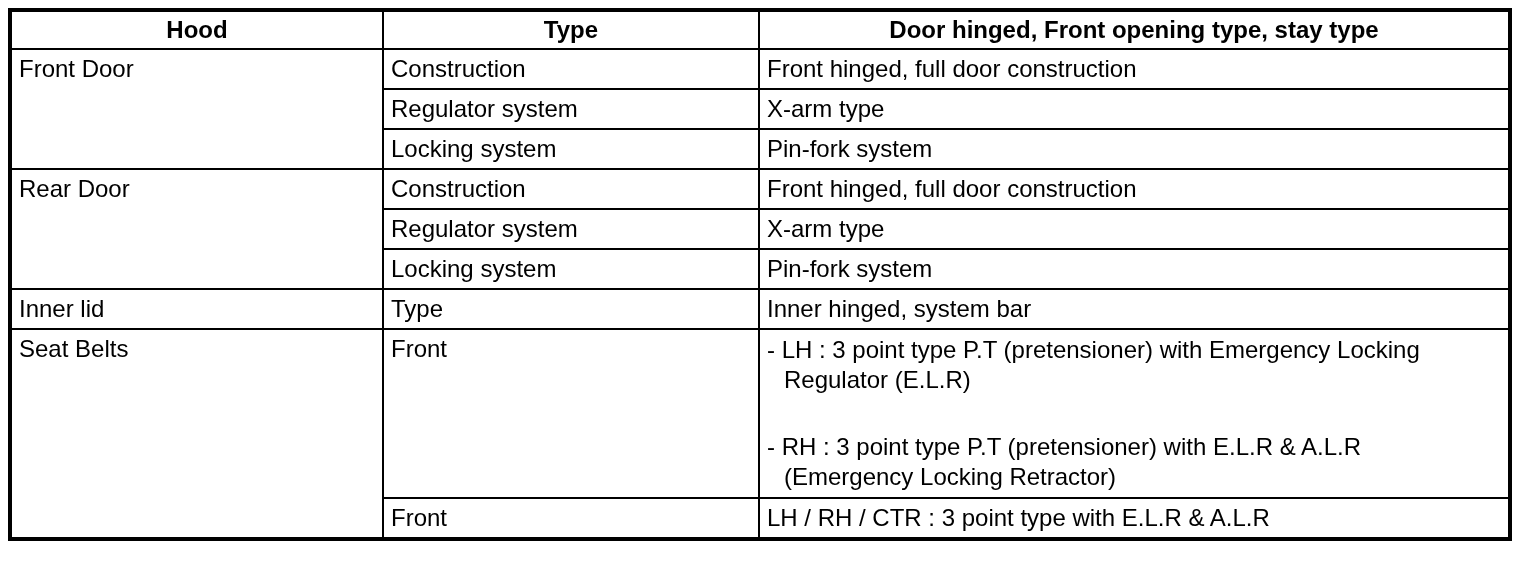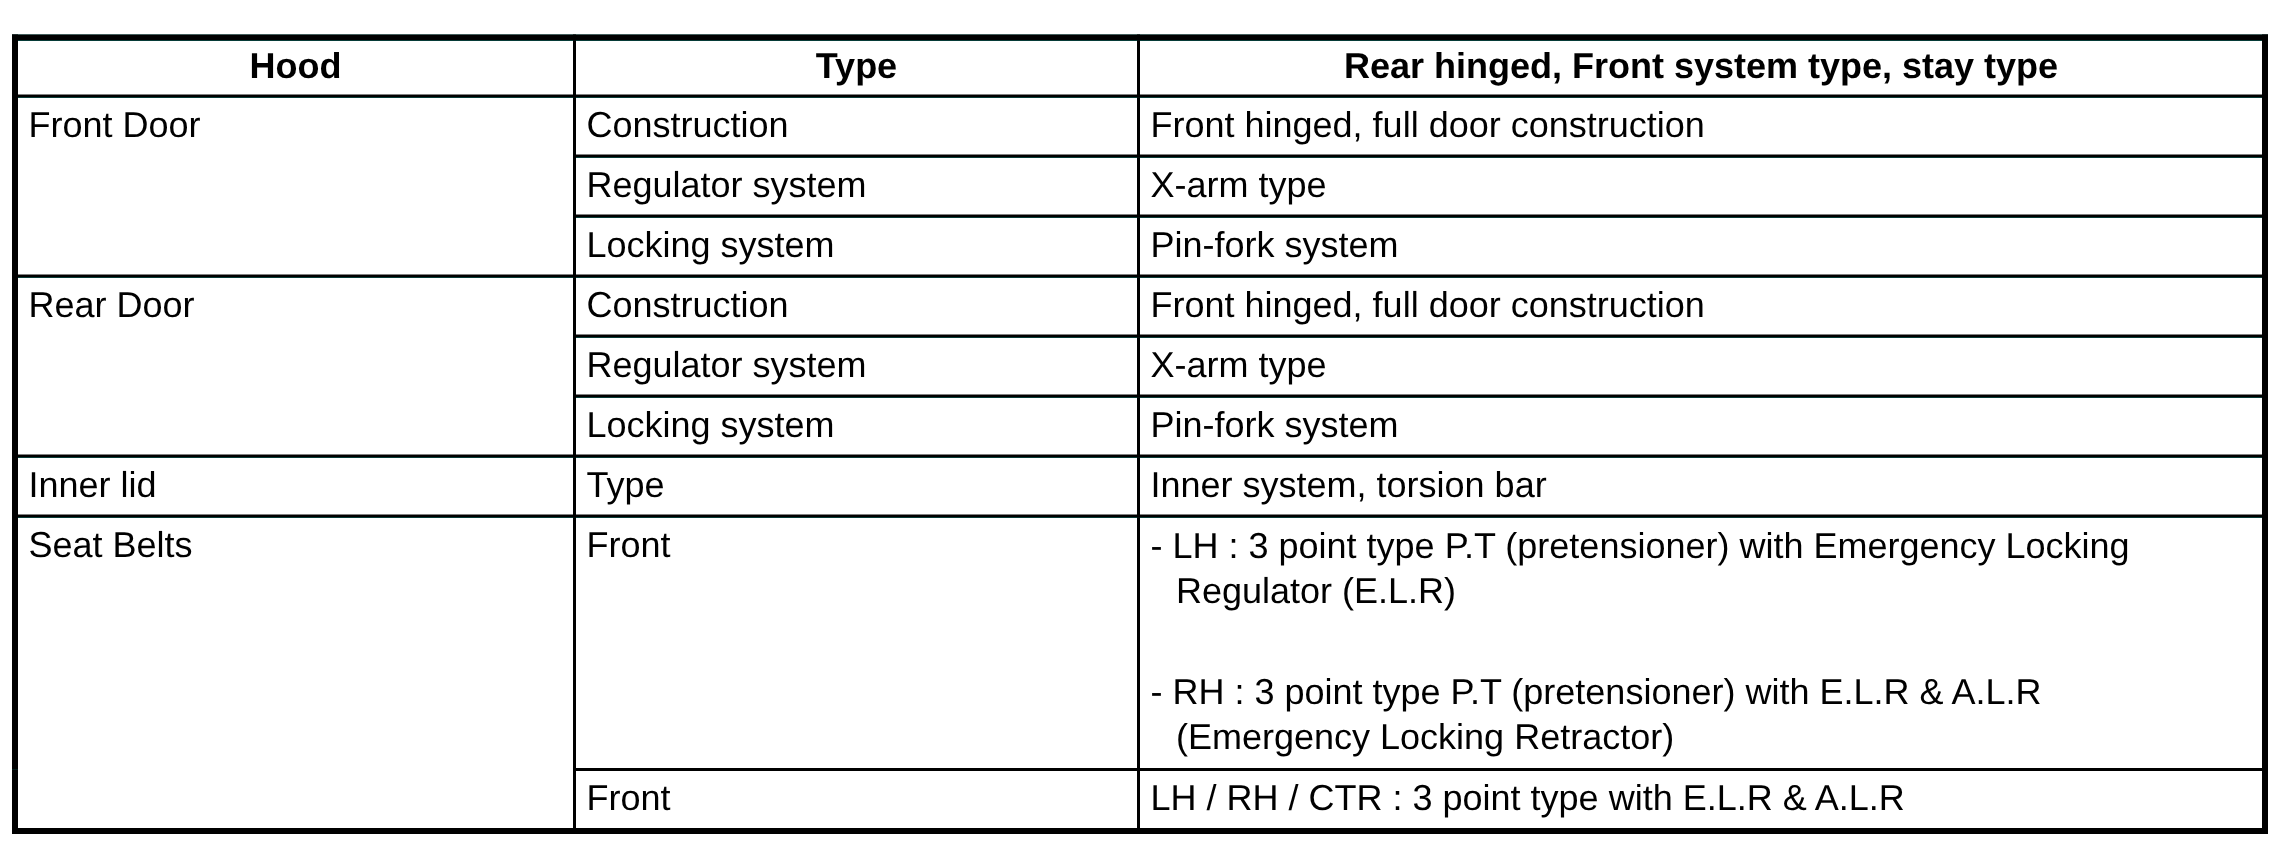--- a/index.html
+++ b/index.html
@@ -14,22 +14,21 @@
   }
   .page {
     position: absolute;
     left: 8px;
     top: 8px;
   }
   table.spec {
     border-collapse: collapse;
     table-layout: fixed;
     width: 1504px;
-    background: #0f766e;
-    margin-top: 15px;
+    background: #c4b5fd;
   }
   table.spec { border: 4px solid #000000; }
   table.spec th, table.spec td {
     border: 2px solid #000000;
     font-size: 24px;
     line-height: 28px;
     padding: 5px 26px 5px 7px;
     overflow: hidden;
     background: #ffffff;
   }
@@ -64,21 +63,21 @@
   <table class="spec">
     <colgroup>
       <col class="c1">
         <col class="c2">
         <col class="c3">
     </colgroup>
     <thead>
       <tr class="headrow">
         <th>Hood</th>
         <th>Type</th>
-        <th>Rear hinged, Front system type, stay type</th>
+        <th>Door hinged, Front opening type, stay type</th>
       </tr>
     </thead>
     <tbody>
       <tr class="row">
         <td class="groupcell" rowspan="3">Front Door</td>
         <td>Construction</td>
         <td>Front hinged, full door construction</td>
       </tr>
       <tr class="row">
         <td>Regulator system</td>
@@ -97,21 +96,21 @@
         <td>Regulator system</td>
         <td>X-arm type</td>
       </tr>
       <tr class="row">
         <td>Locking system</td>
         <td>Pin-fork system</td>
       </tr>
       <tr class="row">
         <td class="groupcell">Inner lid</td>
         <td>Type</td>
-        <td>Inner system, torsion bar</td>
+        <td>Inner hinged, system bar</td>
       </tr>
       <tr class="tallrow">
         <td class="groupcell" rowspan="2">Seat Belts</td>
         <td>Front</td>
         <td class="tallcell">
           <div class="para">
             <div class="line">- LH : 3 point type P.T (pretensioner) with Emergency Locking</div>
             <div class="line cont">Regulator (E.L.R)</div>
           </div>
           <div class="para para2">

